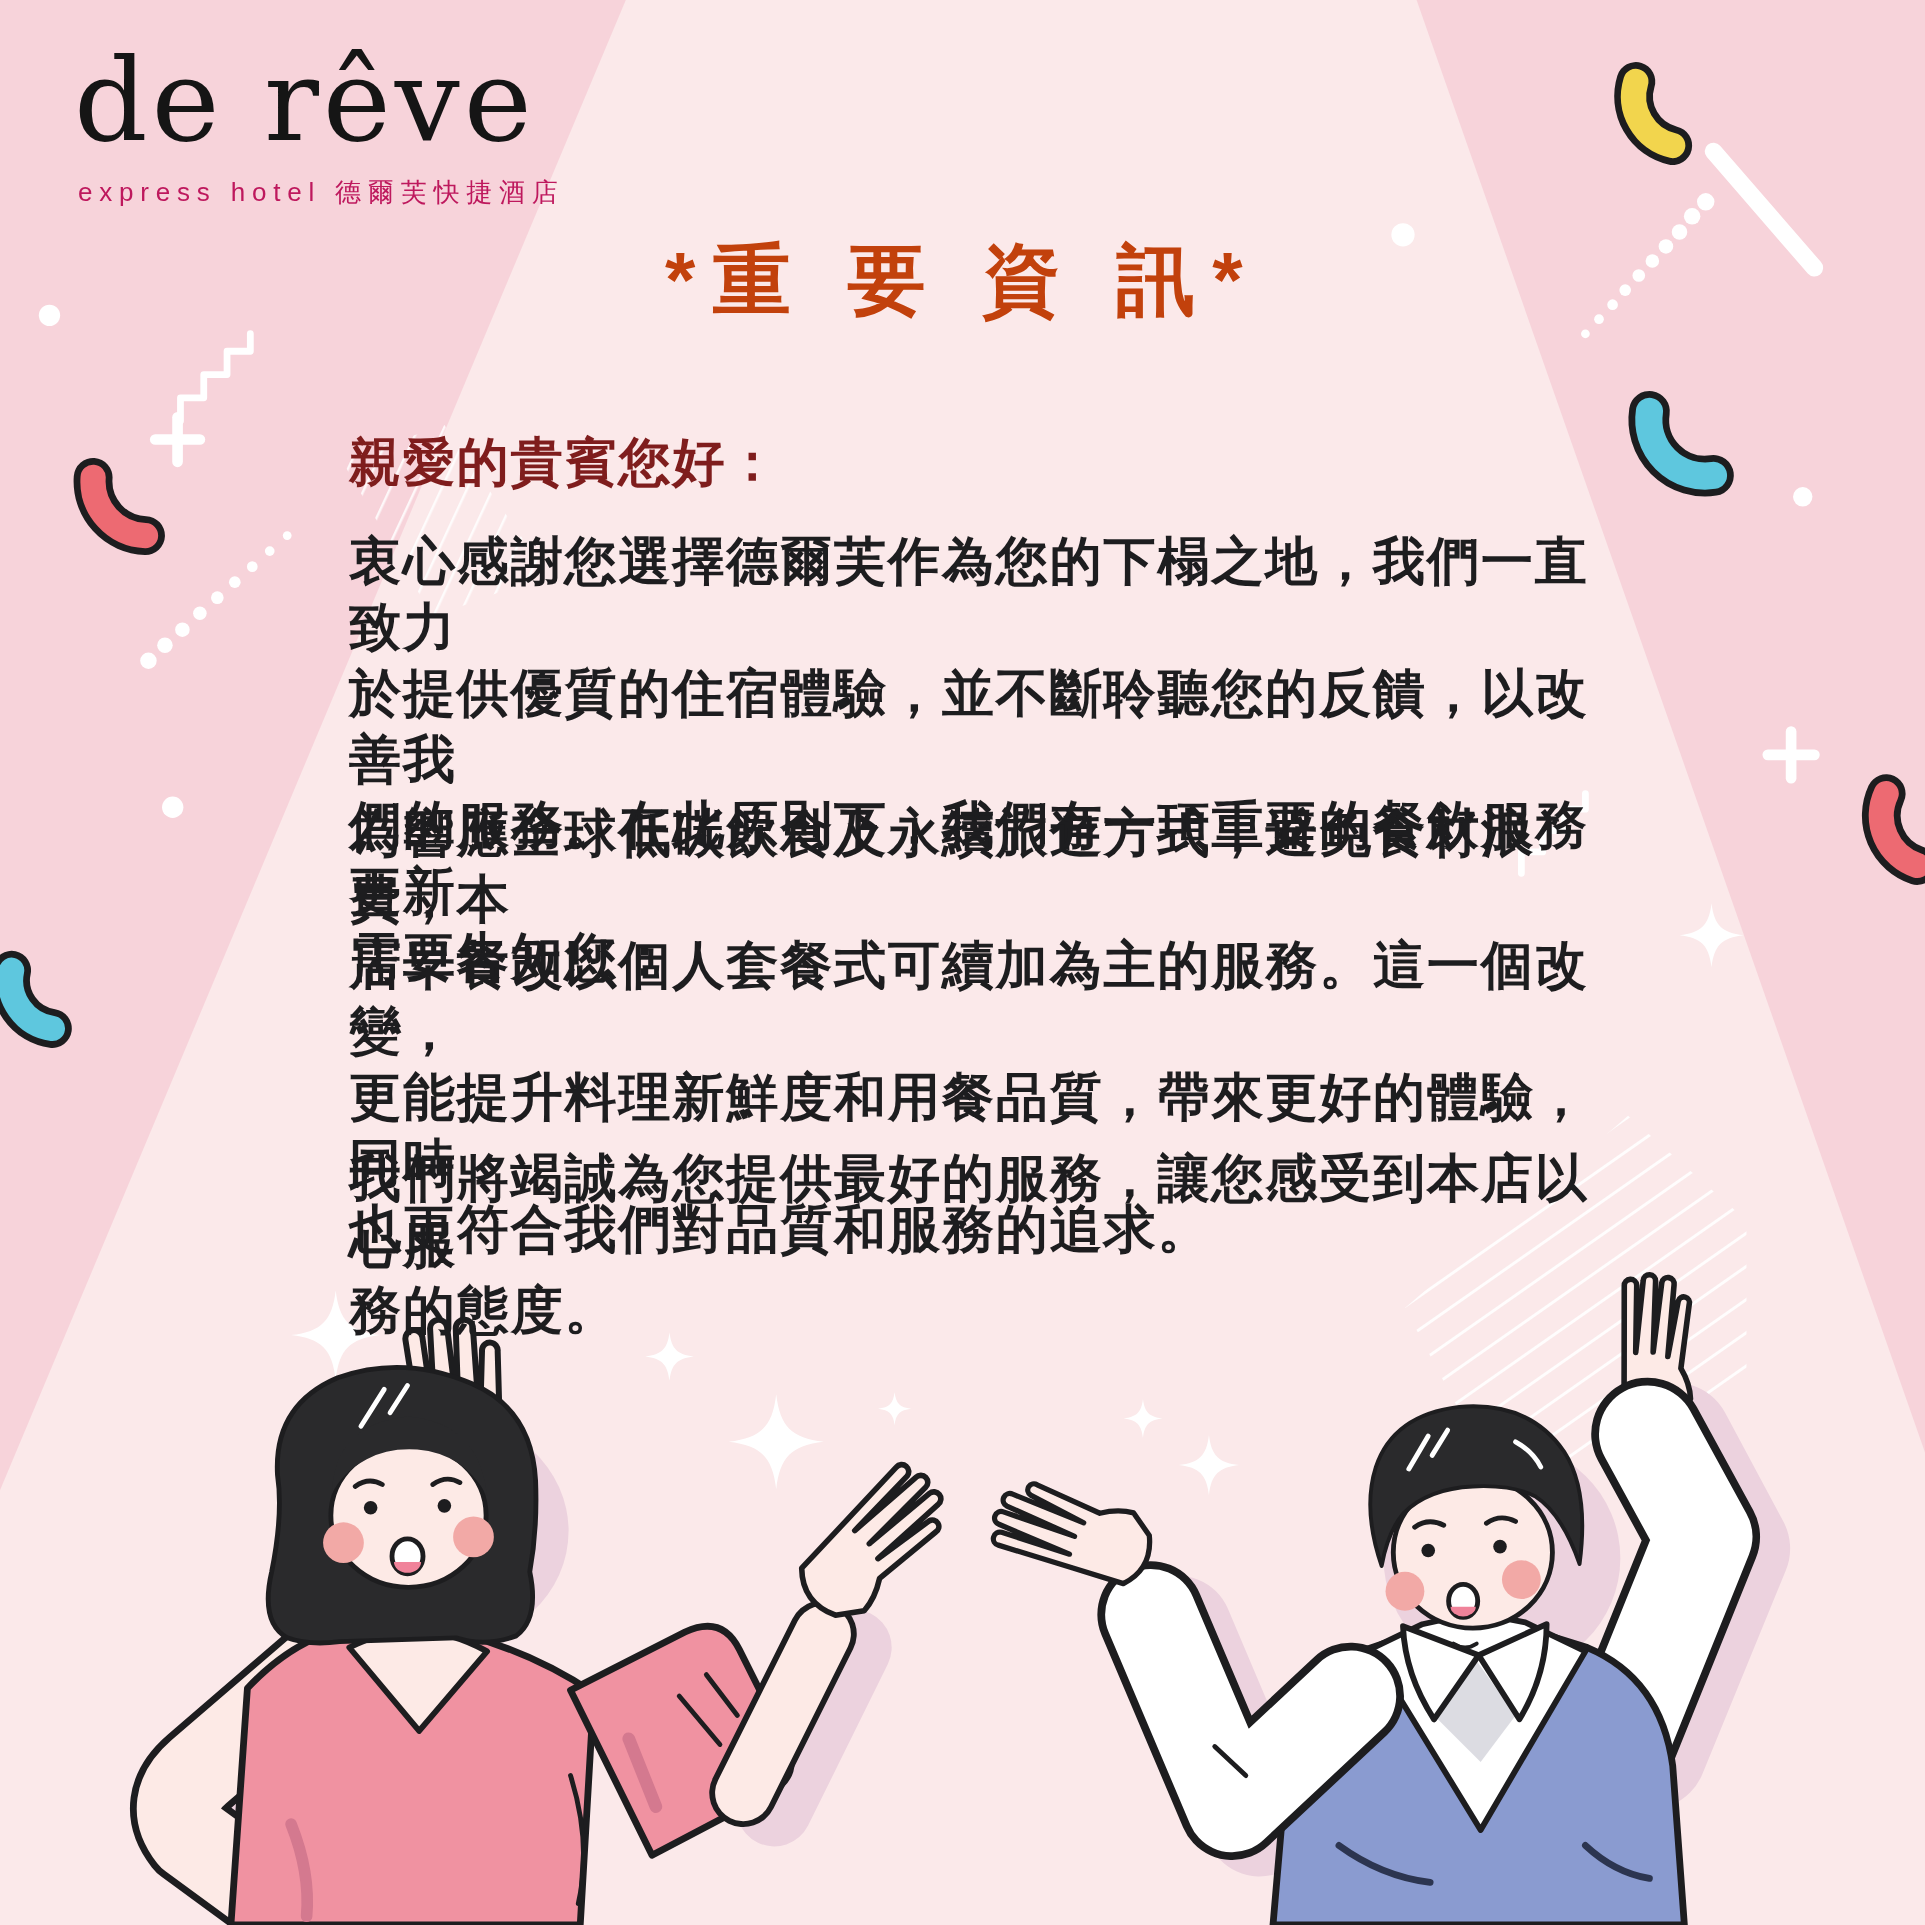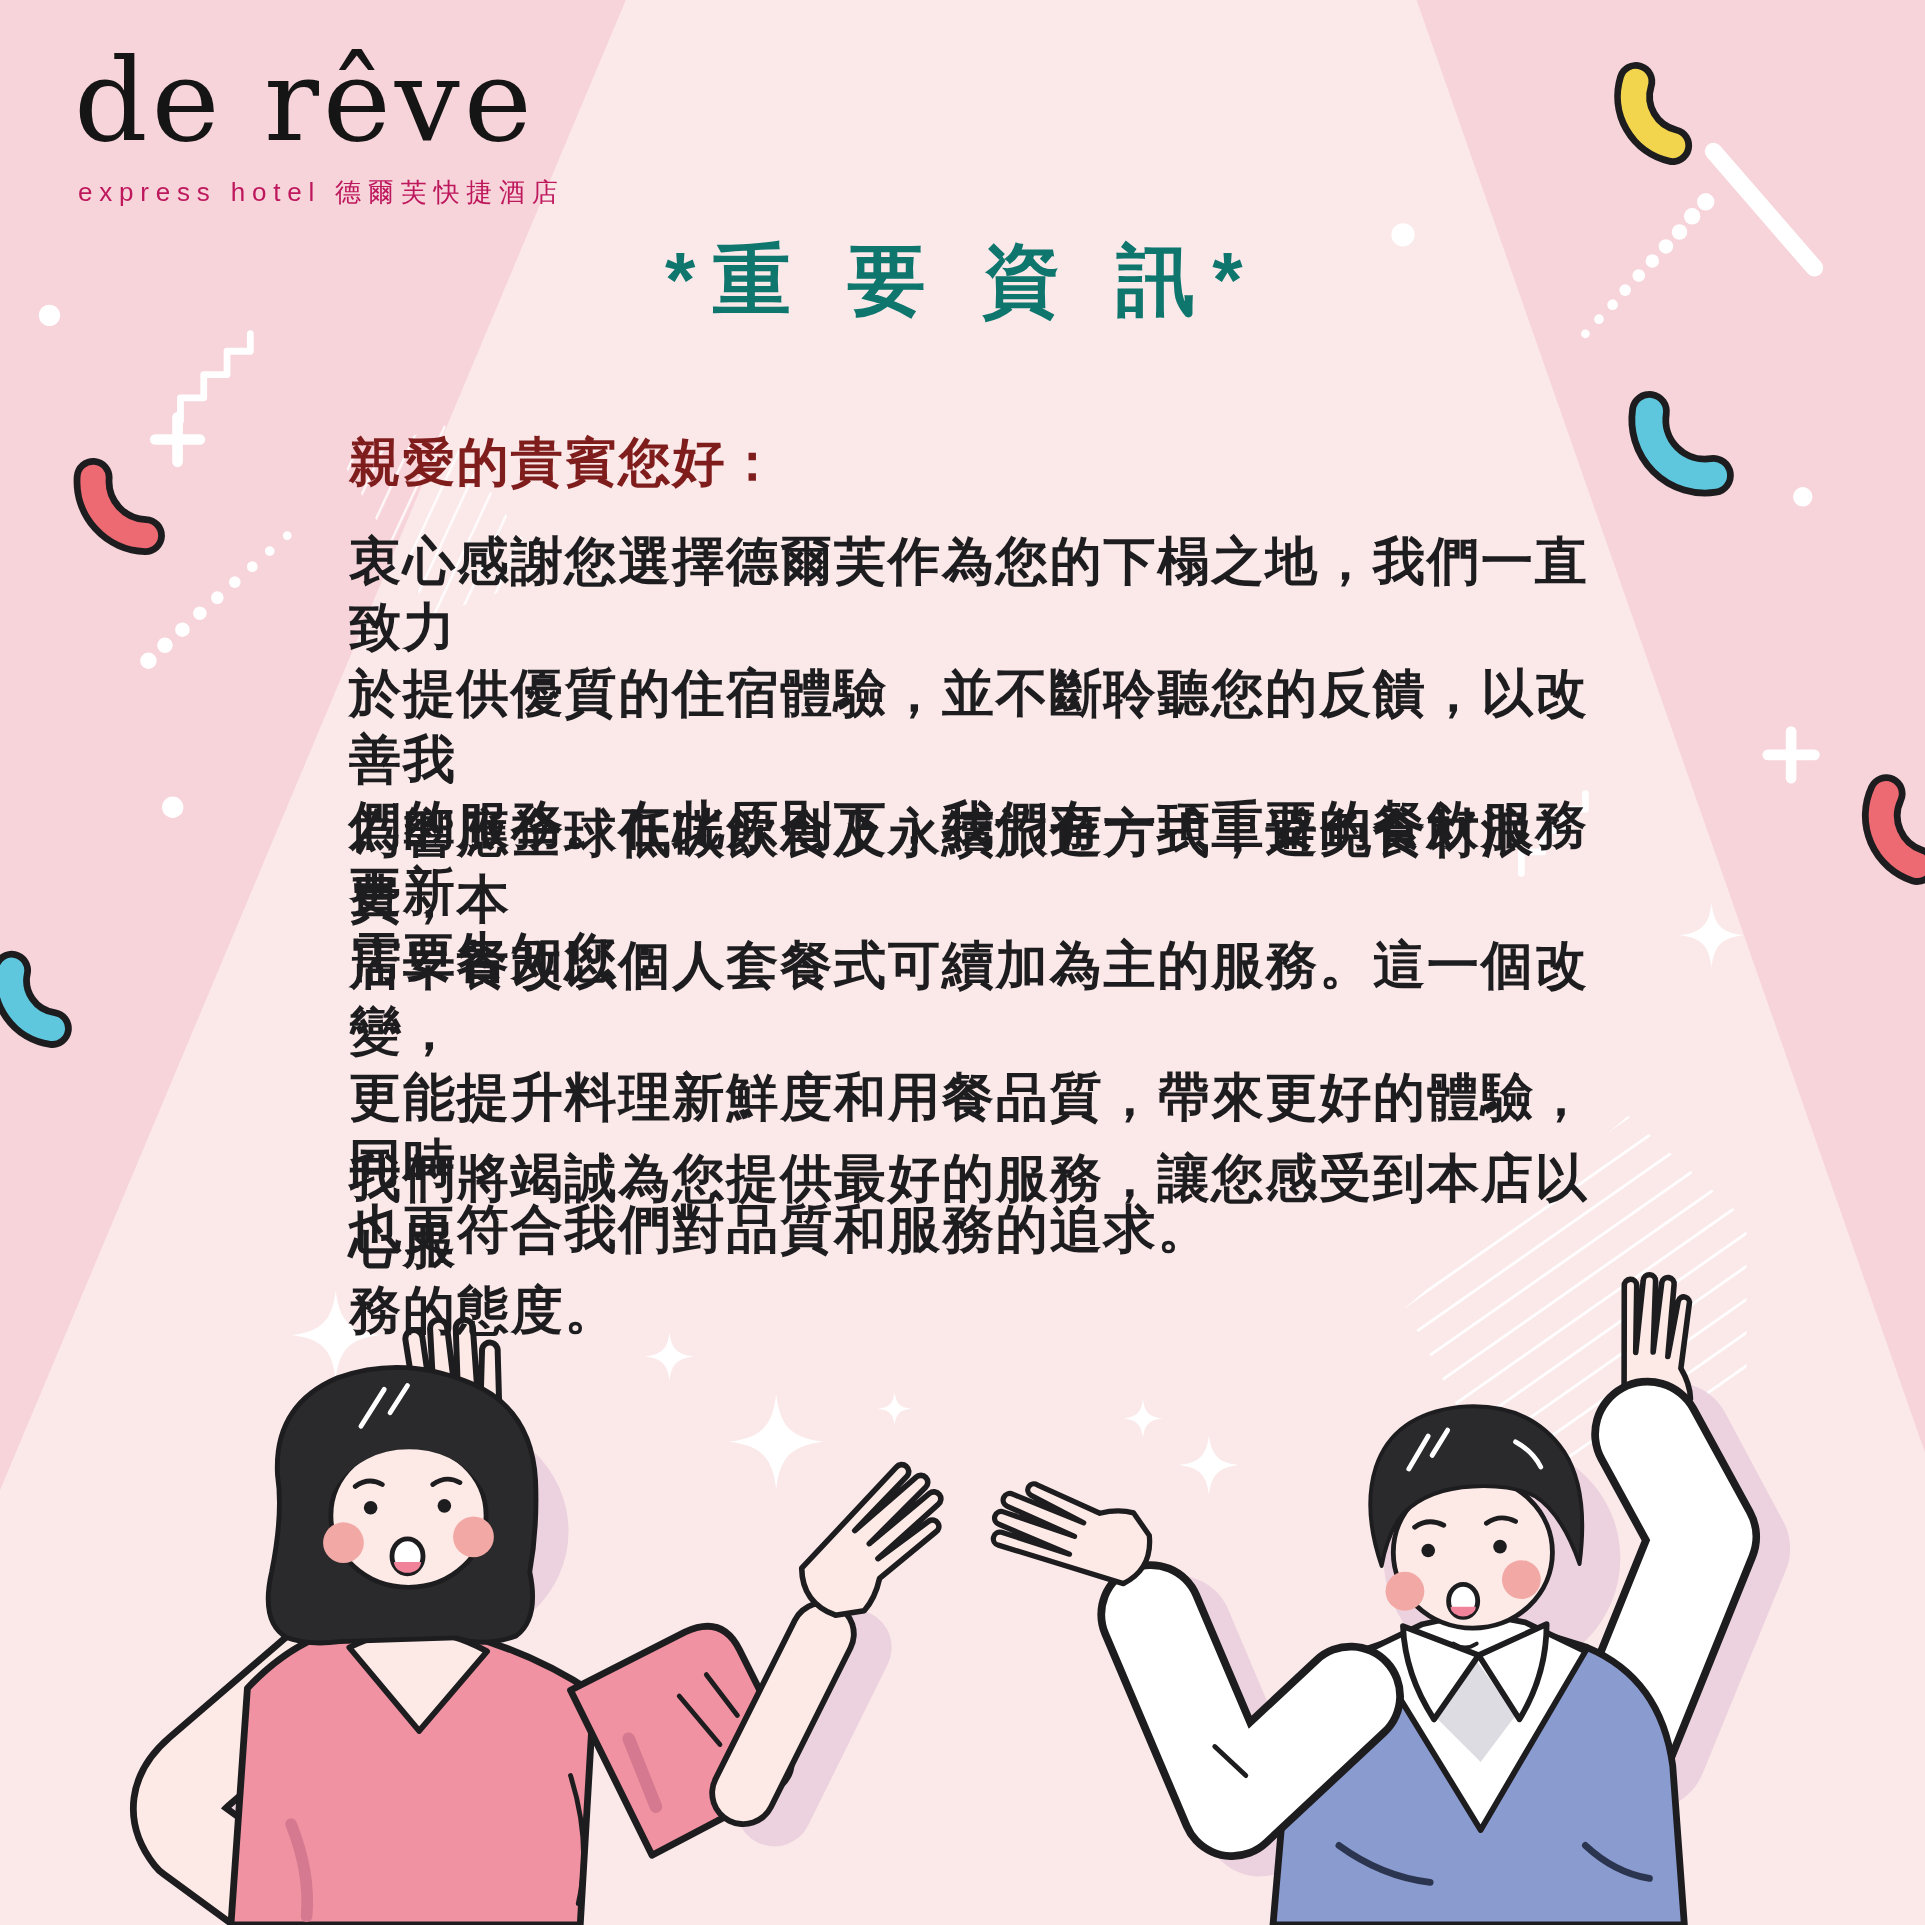--- a/index.html
+++ b/index.html
@@ -19,21 +19,21 @@
     color:#151515;font-weight:500;
   }
   .logo-tagline{
     position:absolute;left:78px;top:175px;
     font-size:26px;letter-spacing:6.8px;color:#be185d;font-weight:500;
     white-space:nowrap;
   }
   .notice-title{
     position:absolute;left:0;top:229px;width:100%;
     text-align:center;font-size:78px;font-weight:900;
-    letter-spacing:17.5px;color:#0f766e;
+    letter-spacing:17.5px;color:#c2410c;
   }
   .greeting{
     position:absolute;left:349px;top:429px;
     font-size:52px;line-height:66px;font-weight:700;color:#7f1d1d;
     letter-spacing:1.9px;
   }
   .para{
     position:absolute;left:349px;width:1291px;
     font-size:52px;line-height:66px;font-weight:700;color:#1d1d1f;
     letter-spacing:1.9px;white-space:pre-line;

